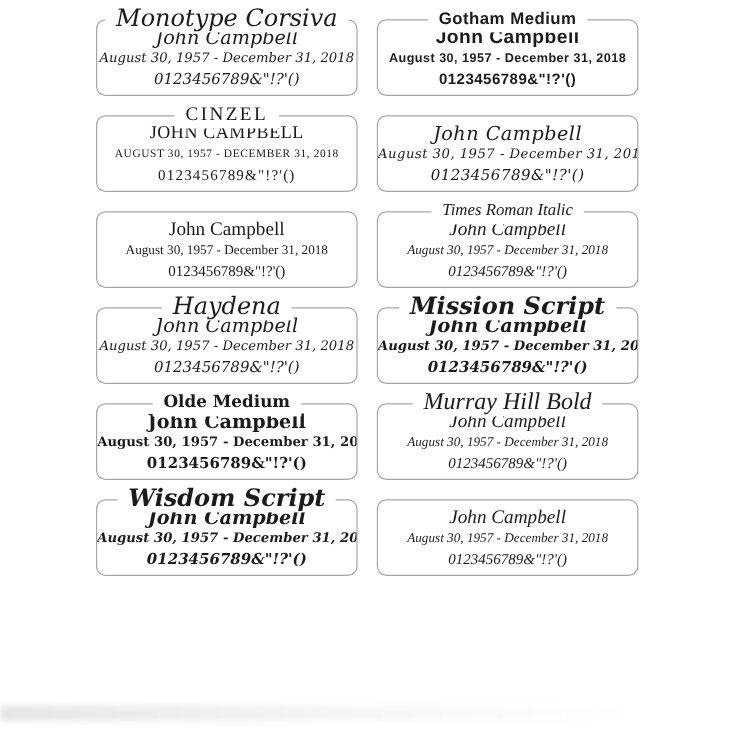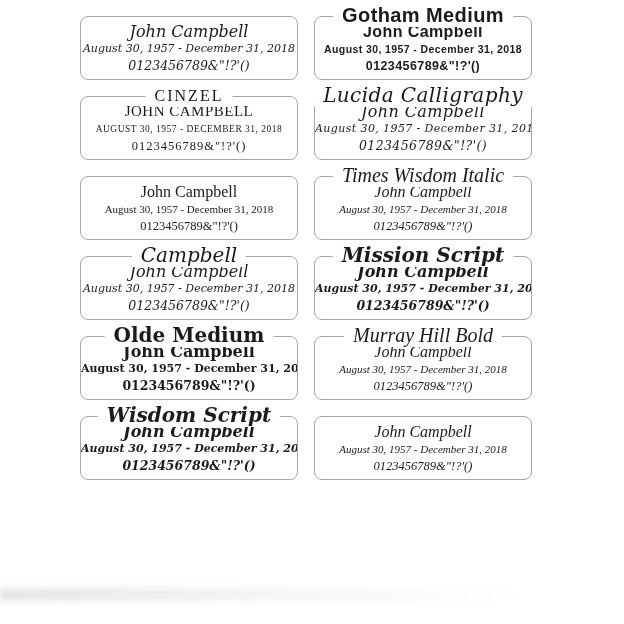--- a/index.html
+++ b/index.html
@@ -12,21 +12,21 @@
     display:grid;grid-template-columns:218px 218px;column-gap:22px;row-gap:36px;gap:16px;
   }
   .cell{position:relative;width:218px;height:64px;}
   .box{
     box-sizing:border-box;width:218px;height:64px;background:#fff;
     border:1.5px solid #a6a6a6;border-radius:8px;text-align:center;
     padding-top:4px;overflow:hidden;
   }
   .title{
     position:absolute;top:-12px;left:50%;transform:translateX(-50%);
-    background:#fff;padding:0 9px;font-size:20px;line-height:23px;white-space:nowrap;
+    background:#fff;padding:0 9px;font-size:14px;line-height:23px;white-space:nowrap;
   }
   .name{font-size:16px;line-height:19px;margin-top:1px;white-space:nowrap;}
   .dates{font-size:11px;line-height:14px;margin-top:1px;white-space:nowrap;}
   .chars{font-size:12.5px;line-height:16px;margin-top:2px;white-space:nowrap;}
 
   
   .f-corsiva{font-family:"DejaVu Serif",serif;font-style:italic;}
   .f-gotham{font-family:"Liberation Sans",sans-serif;font-weight:700;letter-spacing:.4px;}
   .f-cinzel{font-family:"Liberation Serif",serif;letter-spacing:1px;}
   .f-lucida{font-family:"DejaVu Serif",serif;font-style:italic;letter-spacing:.4px;}
@@ -57,20 +57,21 @@
 <body>
 
 <div class="sheet">
 
   <div class="cell cell-corsiva">
     <div class="box f-corsiva">
       <div class="name">John Campbell</div>
       <div class="dates">August 30, 1957 - December 31, 2018</div>
       <div class="chars">0123456789&amp;"!?'()</div>
     </div>
+    <div class="title f-corsiva">Monotype Corsiva</div>
   </div>
 
   <div class="cell cell-gotham">
     <div class="box f-gotham">
       <div class="name">John Campbell</div>
       <div class="dates">August 30, 1957 - December 31, 2018</div>
       <div class="chars">0123456789&amp;"!?'()</div>
     </div>
     <div class="title f-gotham">Gotham Medium</div>
   </div>
@@ -83,47 +84,46 @@
     </div>
     <div class="title f-cinzel">CINZEL</div>
   </div>
 
   <div class="cell cell-lucida">
     <div class="box f-lucida">
       <div class="name">John Campbell</div>
       <div class="dates">August 30, 1957 - December 31, 2018</div>
       <div class="chars">0123456789&amp;"!?'()</div>
     </div>
-    <div class="title f-lucida">Lucida Calligraphy</div>
   </div>
 
   <div class="cell cell-times">
     <div class="box f-times">
       <div class="name">John Campbell</div>
       <div class="dates">August 30, 1957 - December 31, 2018</div>
       <div class="chars">0123456789&amp;"!?'()</div>
     </div>
   </div>
 
   <div class="cell cell-timesital">
     <div class="box f-timesital">
       <div class="name">John Campbell</div>
       <div class="dates">August 30, 1957 - December 31, 2018</div>
       <div class="chars">0123456789&amp;"!?'()</div>
     </div>
-    <div class="title f-timesital">Times Wisdom Italic</div>
+    <div class="title f-timesital">Times Roman Italic</div>
   </div>
 
   <div class="cell cell-haydena">
     <div class="box f-haydena">
       <div class="name">John Campbell</div>
       <div class="dates">August 30, 1957 - December 31, 2018</div>
       <div class="chars">0123456789&amp;"!?'()</div>
     </div>
-    <div class="title f-haydena">Campbell</div>
+    <div class="title f-haydena">Haydena</div>
   </div>
 
   <div class="cell cell-mission">
     <div class="box f-mission">
       <div class="name">John Campbell</div>
       <div class="dates">August 30, 1957 - December 31, 2018</div>
       <div class="chars">0123456789&amp;"!?'()</div>
     </div>
     <div class="title f-mission">Mission Script</div>
   </div>

